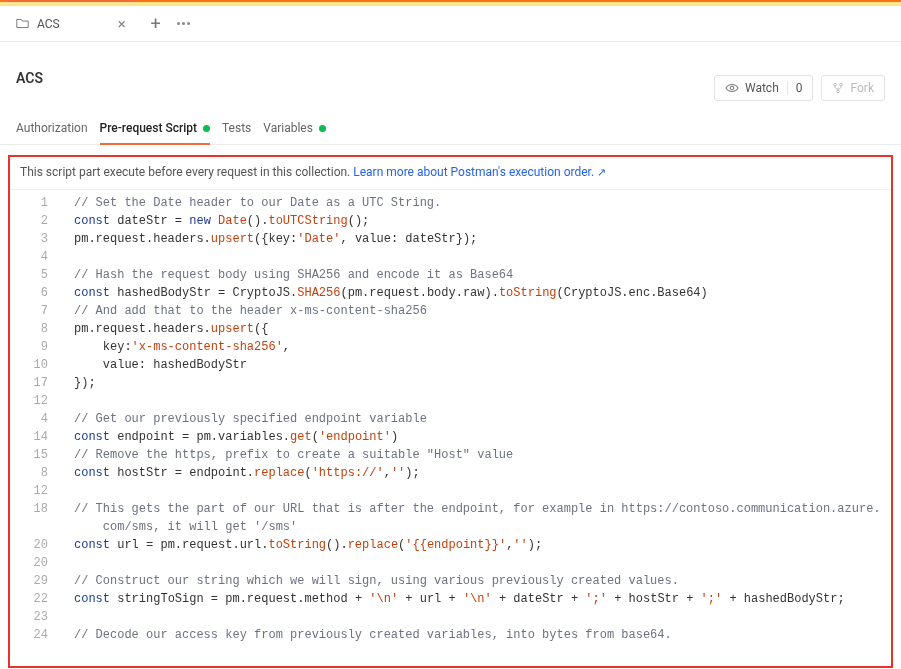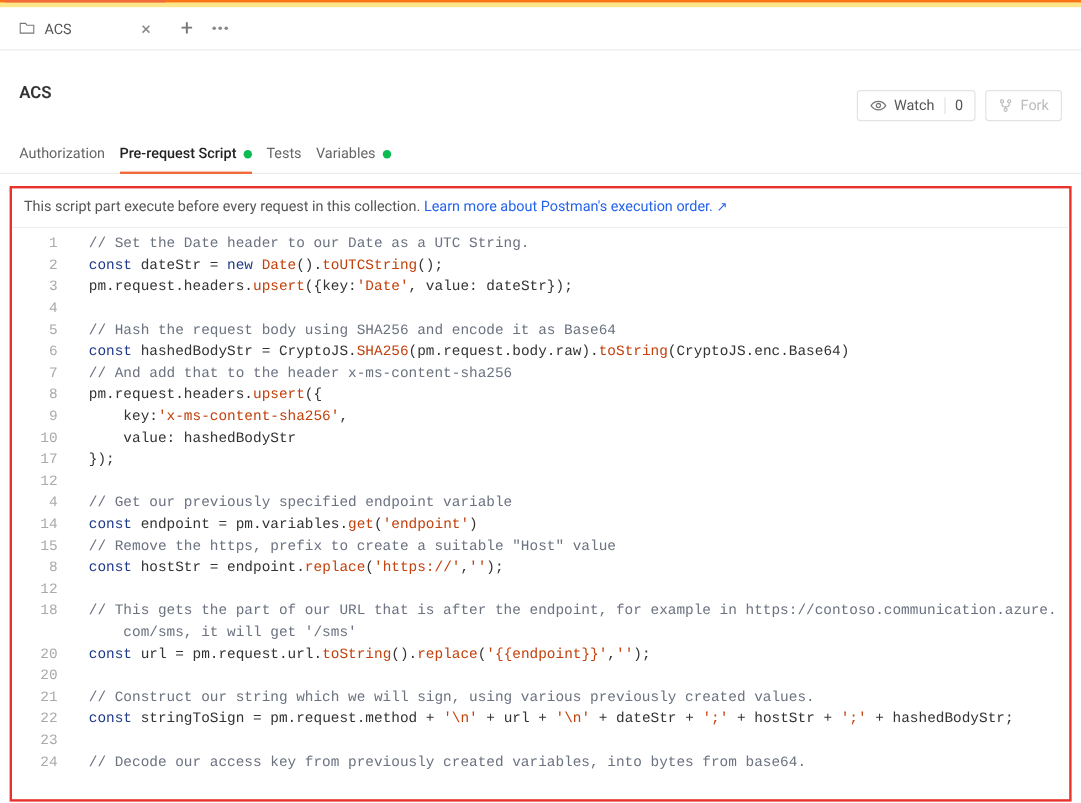--- a/index.html
+++ b/index.html
@@ -125,20 +125,20 @@
         <div>12</div>
         <div>4</div>
         <div>14</div>
         <div>15</div>
         <div>8</div>
         <div>12</div>
         <div>18</div>
         <div></div>
         <div>20</div>
         <div>20</div>
-        <div>21</div>
+        <div>29</div>
         <div>22</div>
         <div>23</div>
         <div>24</div>
       </div>
     <div class="code" id="code"><div><span class="com">// Set the Date header to our Date as a UTC String.</span></div><div><span class="kw">const</span><span> dateStr </span><span class="op">=</span><span> </span><span class="kw">new</span><span> </span><span class="kw2">Date</span><span>().</span><span class="kw2">toUTCString</span><span>();</span></div><div><span>pm.request.headers.</span><span class="kw2">upsert</span><span>({key:</span><span class="str">'Date'</span><span>, value: dateStr});</span></div><div>&nbsp;</div><div><span class="com">// Hash the request body using SHA256 and encode it as Base64</span></div><div><span class="kw">const</span><span> hashedBodyStr </span><span class="op">=</span><span> CryptoJS.</span><span class="kw2">SHA256</span><span>(pm.request.body.raw).</span><span class="kw2">toString</span><span>(CryptoJS.enc.Base64)</span></div><div><span class="com">// And add that to the header x-ms-content-sha256</span></div><div><span>pm.request.headers.</span><span class="kw2">upsert</span><span>({</span></div><div><span>    key:</span><span class="str">'x-ms-content-sha256'</span><span>,</span></div><div><span>    value: hashedBodyStr</span></div><div><span>});</span></div><div>&nbsp;</div><div><span class="com">// Get our previously specified endpoint variable</span></div><div><span class="kw">const</span><span> endpoint </span><span class="op">=</span><span> pm.variables.</span><span class="kw2">get</span><span>(</span><span class="str">'endpoint'</span><span>)</span></div><div><span class="com">// Remove the https, prefix to create a suitable "Host" value</span></div><div><span class="kw">const</span><span> hostStr </span><span class="op">=</span><span> endpoint.</span><span class="kw2">replace</span><span>(</span><span class="str">'https://'</span><span>,</span><span class="str">''</span><span>);</span></div><div>&nbsp;</div><div><span class="com">// This gets the part of our URL that is after the endpoint, for example in https://contoso.communication.azure.</span></div><div><span class="com">    com/sms, it will get '/sms'</span></div><div><span class="kw">const</span><span> url </span><span class="op">=</span><span> pm.request.url.</span><span class="kw2">toString</span><span>().</span><span class="kw2">replace</span><span>(</span><span class="str">'{{endpoint}}'</span><span>,</span><span class="str">''</span><span>);</span></div><div>&nbsp;</div><div><span class="com">// Construct our string which we will sign, using various previously created values.</span></div><div><span class="kw">const</span><span> stringToSign </span><span class="op">=</span><span> pm.request.method </span><span class="op">+</span><span> </span><span class="str">'\n'</span><span> </span><span class="op">+</span><span> url </span><span class="op">+</span><span> </span><span class="str">'\n'</span><span> </span><span class="op">+</span><span> dateStr </span><span class="op">+</span><span> </span><span class="str">';'</span><span> </span><span class="op">+</span><span> hostStr </span><span class="op">+</span><span> </span><span class="str">';'</span><span> </span><span class="op">+</span><span> hashedBodyStr;</span></div><div>&nbsp;</div><div><span class="com">// Decode our access key from previously created variables, into bytes from base64.</span></div></div>
   </div>
 </div>
 
 </body></html>

